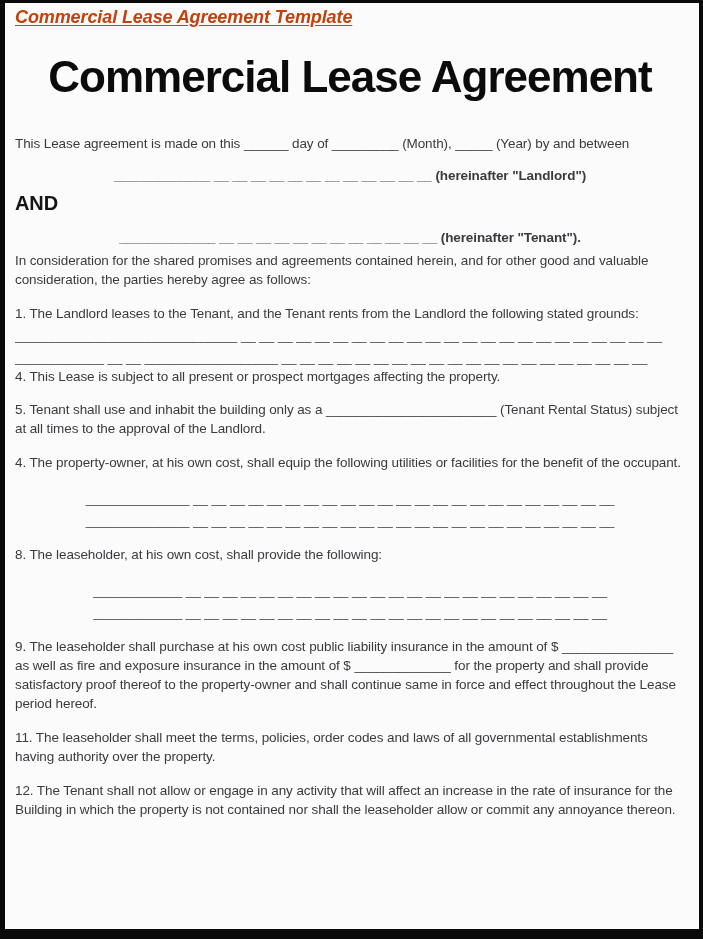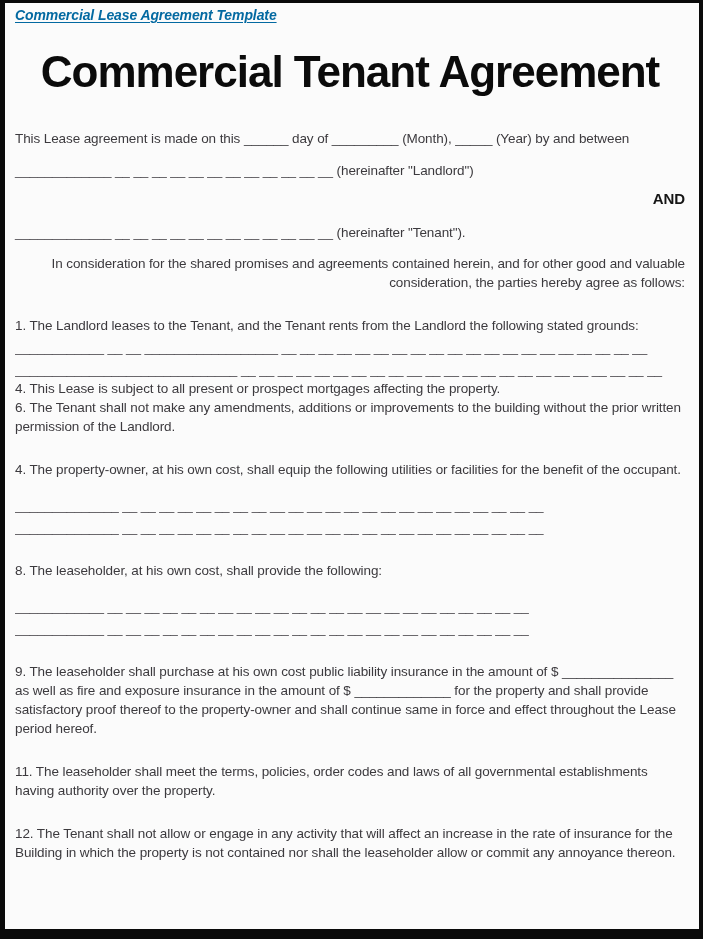--- a/index.html
+++ b/index.html
@@ -1,59 +1,59 @@
 <!DOCTYPE html>
 <html><head>
 <meta charset="utf-8">
 <style>
   html, body { margin: 0; padding: 0; }
   body { width: 703px; height: 939px; background: #0a0a0a; font-family: "Liberation Sans", sans-serif; }
   .frame { width: 703px; height: 939px; box-sizing: border-box; padding: 3px 4px 10px 5px; background: #0a0a0a; }
   .page { width: 100%; height: 100%; box-sizing: border-box; background: #fbfbfb; padding: 4px 14px 0 10px; overflow: hidden; color: #3c3a3e; font-size: 13.5px; letter-spacing: -0.1px; }
-  .doc-label { font-size: 14px; font-weight: bold; font-style: italic; color: #0369a1; text-decoration: underline; text-underline-offset: 2px; }
+  .doc-label { font-size: 18px; font-weight: bold; font-style: italic; color: #c2410c; text-decoration: underline; text-underline-offset: 2px; }
   .doc-title { margin-top: 25px; text-align: center; font-size: 44px; line-height: 1.1; font-weight: bold; letter-spacing: -1px; color: #0b0b0b; white-space: nowrap; }
   p { margin: 0; line-height: 19px; }
   .intro { margin-top: 33px; }
-  .center-line { margin-top: 13px; text-align: left; white-space: nowrap; }
-  .and { margin-top: 9px; text-align: right; font-weight: bold; font-size: 15px; color: #151515; }
+  .center-line { margin-top: 13px; text-align: center; white-space: nowrap; font-weight: bold; }
+  .and { margin-top: 9px; text-align: left; font-weight: bold; font-size: 20px; color: #151515; }
   .tenant-line { margin-top: 15px; }
-  .consider { margin-top: 12px; text-align: right; }
-  .clause { margin-top: 24px; }
+  .consider { margin-top: 4px; }
+  .clause { margin-top: 15px; }
   .gap-lg { margin-top: 14px; }
   .gap-md { margin-top: 0; }
   .blankline { margin-top: 3px; line-height: 19px; white-space: nowrap; overflow: hidden; color: #4a474c; }
-  .blankline.indent { }
+  .blankline.indent { text-align: center; }
   .blankline.first { margin-top: 17px; }
   .blank { color: #4a474c; }
 </style>
 </head>
 <body>
 
 <div class="frame">
   <div class="page">
 
     <div class="doc-label">Commercial Lease Agreement Template</div>
-    <div class="doc-title">Commercial Tenant Agreement</div>
+    <div class="doc-title">Commercial Lease Agreement</div>
 
     <p class="intro">This Lease agreement is made on this ______ day of _________ (Month), _____ (Year) by and between</p>
 
     <p class="center-line"><span class="blank">_____________ __ __ __ __ __ __ __ __ __ __ __ __</span> <span>(hereinafter "Landlord")</span></p>
 
     <p class="and">AND</p>
 
     <p class="center-line tenant-line"><span class="blank">_____________ __ __ __ __ __ __ __ __ __ __ __ __</span> <span>(hereinafter "Tenant").</span></p>
 
     <p class="consider">In consideration for the shared promises and agreements contained herein, and for other good and valuable consideration, the parties hereby agree as follows:</p>
 
     <p class="clause">1. The Landlord leases to the Tenant, and the Tenant rents from the Landlord the following stated grounds:</p>
+    <p class="blankline">______________________________ __ __ __ __ __ __ __ __ __ __ __ __ __ __ __ __ __ __ __ __ __ __ __</p>
     <p class="blankline">____________ __ __ __________________ __ __ __ __ __ __ __ __ __ __ __ __ __ __ __ __ __ __ __ __</p>
-    <p class="blankline">______________________________ __ __ __ __ __ __ __ __ __ __ __ __ __ __ __ __ __ __ __ __ __ __ __</p>
 
     <p class="clause gap-md">4. This Lease is subject to all present or prospect mortgages affecting the property.</p>
-    <p class="clause gap-md">6. The Tenant shall not make any amendments, additions or improvements to the building without the prior written permission of the Landlord.</p>
+    <p class="clause gap-lg">5. Tenant shall use and inhabit the building only as a _______________________ (Tenant Rental Status) subject at all times to the approval of the Landlord.</p>
     <p class="clause">4. The property-owner, at his own cost, shall equip the following utilities or facilities for the benefit of the occupant.</p>
 
     <p class="blankline indent first">______________ __ __ __ __ __ __ __ __ __ __ __ __ __ __ __ __ __ __ __ __ __ __ __</p>
     <p class="blankline indent">______________ __ __ __ __ __ __ __ __ __ __ __ __ __ __ __ __ __ __ __ __ __ __ __</p>
 
     <p class="clause">8. The leaseholder, at his own cost, shall provide the following:</p>
 
     <p class="blankline indent first">____________ __ __ __ __ __ __ __ __ __ __ __ __ __ __ __ __ __ __ __ __ __ __ __</p>
     <p class="blankline indent">____________ __ __ __ __ __ __ __ __ __ __ __ __ __ __ __ __ __ __ __ __ __ __ __</p>
 

